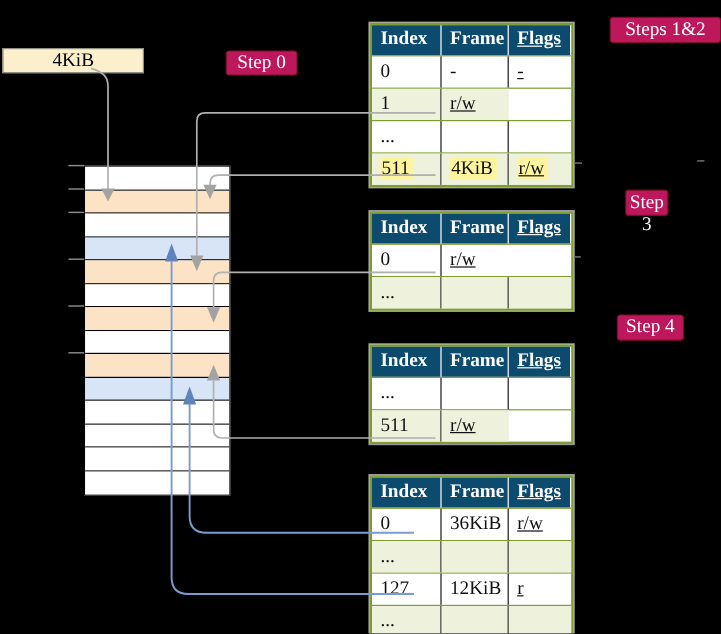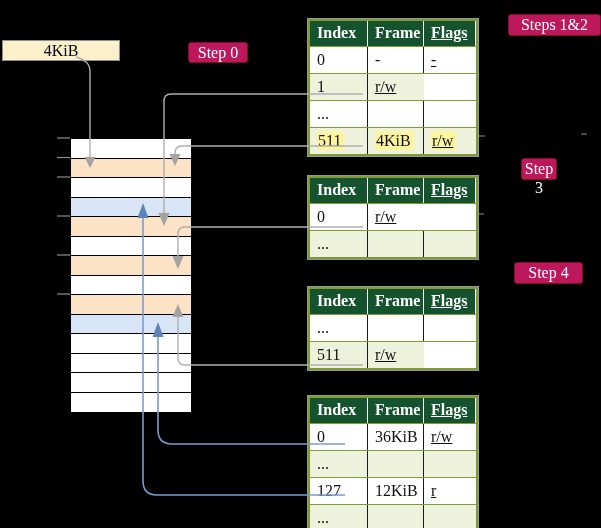--- a/index.html
+++ b/index.html
@@ -14,40 +14,40 @@
     color:#000;font-size:16px;text-align:center;line-height:19px;
   }
   
   .badge{
     position:absolute;background:#be185d;border:1px solid #7c0f24;border-radius:3px;
     color:#fff;font-size:16px;line-height:19px;text-align:center;box-sizing:border-box;
   }
   .badge.step0{left:188px;top:42px;width:60px;height:21px;}
   .badge.steps12{left:508px;top:14px;width:93px;height:22px;}
   .badge.step3{left:521px;top:158px;width:36px;height:22px;}
-  .badge.step4{left:514px;top:262px;width:69px;height:22px;}
+  .badge.step4{left:514px;top:262px;width:56px;height:22px;}
   
   .memory{
     position:absolute;left:70px;top:138px;width:120px;
     border:1px solid #000;box-sizing:content-box;background:#fff;
   }
   .mrow{height:19.5px;box-sizing:border-box;border-bottom:1px solid #000;}
   .mrow:last-child{border-bottom:none;}
   .mrow.white{background:#ffffff;}
   .mrow.peach{background:#fde3c6;}
   .mrow.blue{background:#d8e5f6;}
   
   .ptable{
     position:absolute;left:308px;width:170px;
     border:2px solid #7e9c31;box-sizing:border-box;background:#fff;
     box-shadow:0 0 0 1px rgba(200,200,200,.75);
   }
   .ptable.t0{top:19px;} .ptable.t1{top:176px;} .ptable.t2{top:287px;} .ptable.t3{top:396px;}
   .trow{display:grid;grid-template-columns:58px 56px 52px;border-top:1.5px solid #7e9c31;}
-  .trow.head{border-top:none;background:#14532d;}
+  .trow.head{border-top:none;background:#0c4a6e;}
   .trow .cell{
     height:26px;line-height:25px;padding-left:7px;box-sizing:border-box;
     font-size:16px;color:#111;border-right:1px solid #1a1a1a;overflow:hidden;white-space:nowrap;
   }
   .trow .cell:last-child{border-right:none;text-decoration:underline;}
   .trow.head .cell{
     height:25px;line-height:24px;color:#fff;font-weight:bold;border-right:1px solid #fff;
   }
   .trow.shaded .cell{background:#eef2dd;}
   .hl{background:#fdf49e;padding:1px 3px 1px 1px;}

